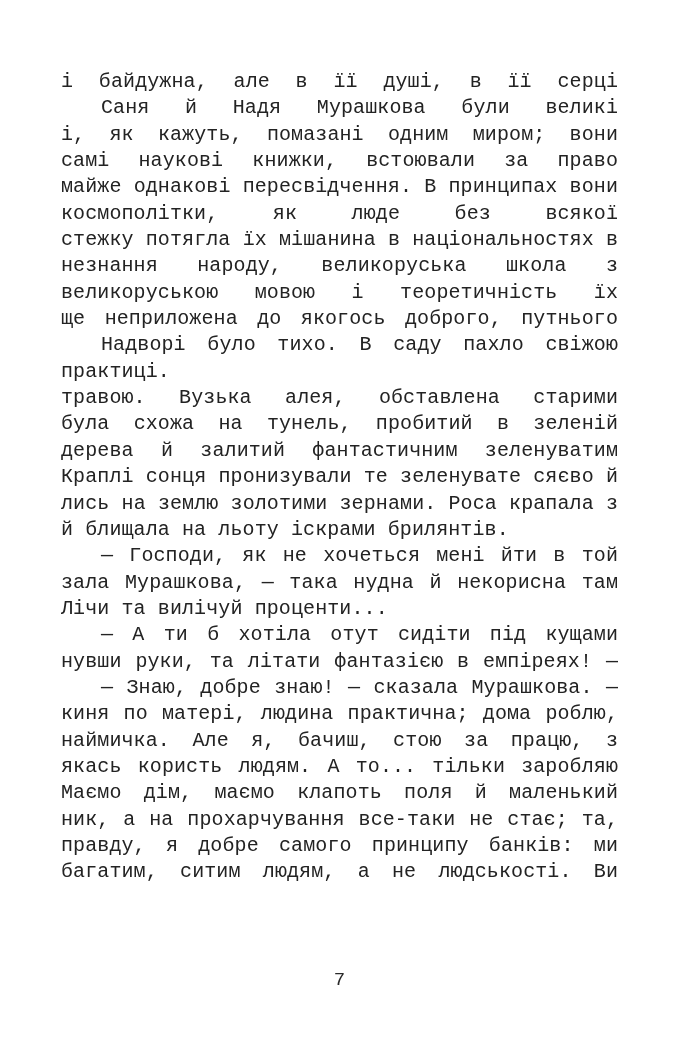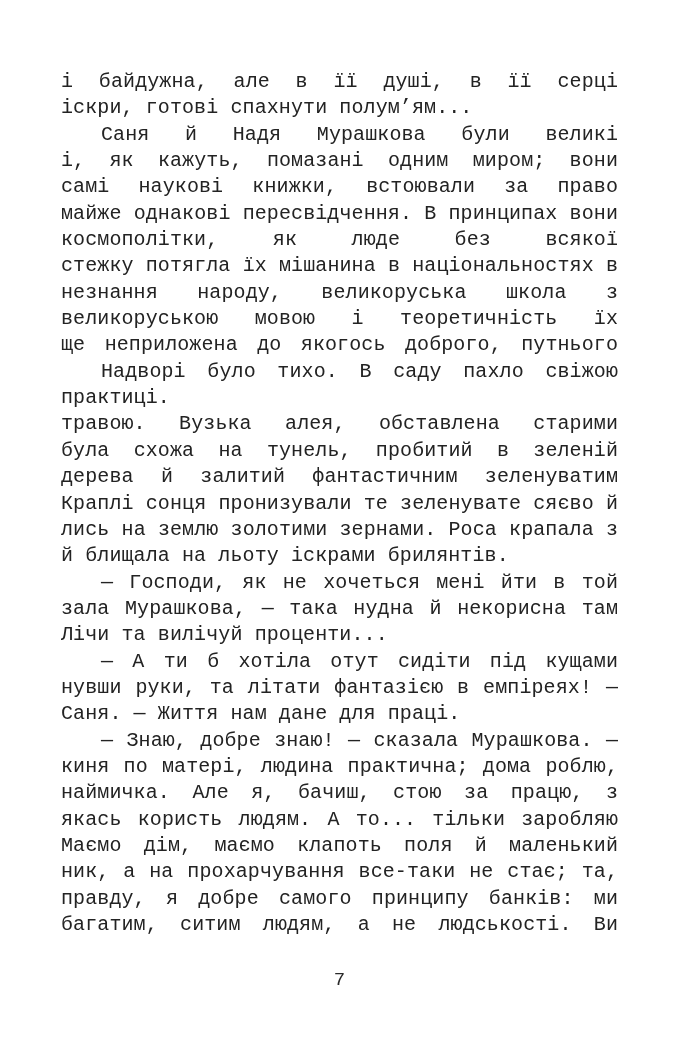--- a/index.html
+++ b/index.html
@@ -49,21 +49,20 @@
     line-height: 24px;
     color: #2a2a2a;
   }
 </style>
 </head>
 <body>
 
 <div class="page">
   <div class="text-block">
       <div class="line line--justify">і байдужна, але в її душі, в її серці затаїлись і теплі</div>
-      <div class="line">іскри, готові спахнути полум’ям...</div>
       <div class="line line--justify line--indent">Саня й Надя Мурашкова були великі приятельки</div>
       <div class="line line--justify">і, як кажуть, помазані одним миром; вони читали ті</div>
       <div class="line line--justify">самі наукові книжки, встоювали за право женщин, мали</div>
       <div class="line line--justify">майже однакові пересвідчення. В принципах вони були</div>
       <div class="line line--justify">космополітки, як люде без всякої національності. На цю</div>
       <div class="line line--justify">стежку потягла їх мішанина в національностях в місті,</div>
       <div class="line line--justify">незнання народу, великоруська школа з некраєвою,</div>
       <div class="line line--justify">великоруською мовою і теоретичність їх теоретичність,</div>
       <div class="line line--justify">ще неприложена до якогось доброго, путнього діла на</div>
       <div class="line line--justify line--indent">Надворі було тихо. В саду пахло свіжою молодою</div>
@@ -72,21 +71,20 @@
       <div class="line line--justify">була схожа на тунель, пробитий в зеленій гущавині</div>
       <div class="line line--justify">дерева й залитий фантастичним зеленуватим світом.</div>
       <div class="line line--justify">Краплі сонця пронизували те зеленувате сяєво й сипа-</div>
       <div class="line line--justify">лись на землю золотими зернами. Роса крапала з листя</div>
       <div class="line">й блищала на льоту іскрами брилянтів.</div>
       <div class="line line--justify line--indent">— Господи, як не хочеться мені йти в той банк, — ска-</div>
       <div class="line line--justify">зала Мурашкова, — така нудна й некорисна там робота.</div>
       <div class="line">Лічи та вилічуй проценти...</div>
       <div class="line line--justify line--indent">— А ти б хотіла отут сидіти під кущами дерев, згор-</div>
       <div class="line line--justify">нувши руки, та літати фантазією в емпіреях! — сказала</div>
-      <div class="line">Саня. — Життя нам дане для праці.</div>
       <div class="line line--justify line--indent">— Знаю, добре знаю! — сказала Мурашкова. — Я гре-</div>
       <div class="line line--justify">киня по матері, людина практична; дома роблю, як</div>
       <div class="line line--justify">наймичка. Але я, бачиш, стою за працю, з котрої була б</div>
       <div class="line line--justify">якась користь людям. А то... тільки заробляю на хліб.</div>
       <div class="line line--justify">Маємо дім, маємо клапоть поля й маленький виноград-</div>
       <div class="line line--justify">ник, а на прохарчування все-таки не стає; та, сказати</div>
       <div class="line line--justify">правду, я добре самого принципу банків: ми служимо</div>
       <div class="line line--justify">багатим, ситим людям, а не людськості. Ви педагоги —</div>
     </div>
   <div class="page-number">7</div>

